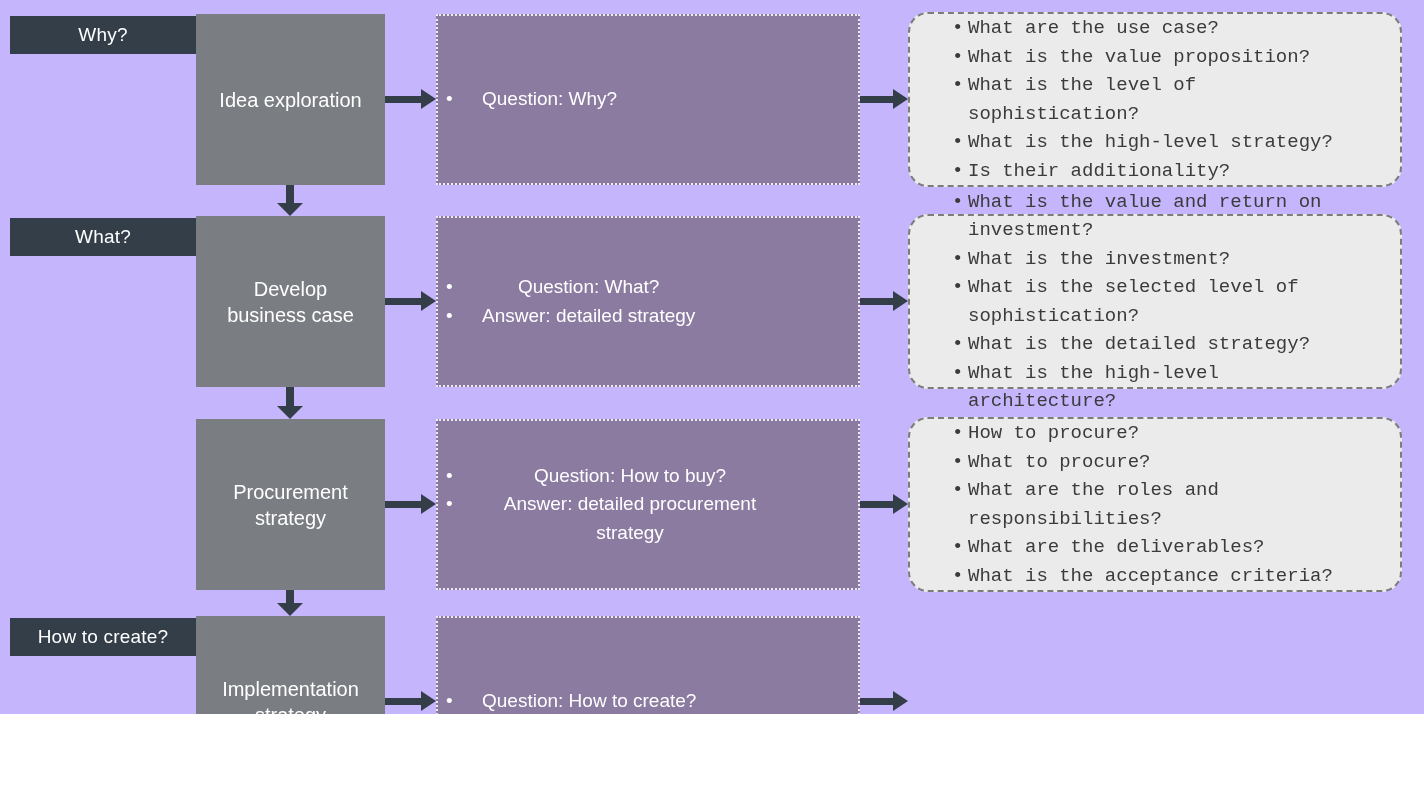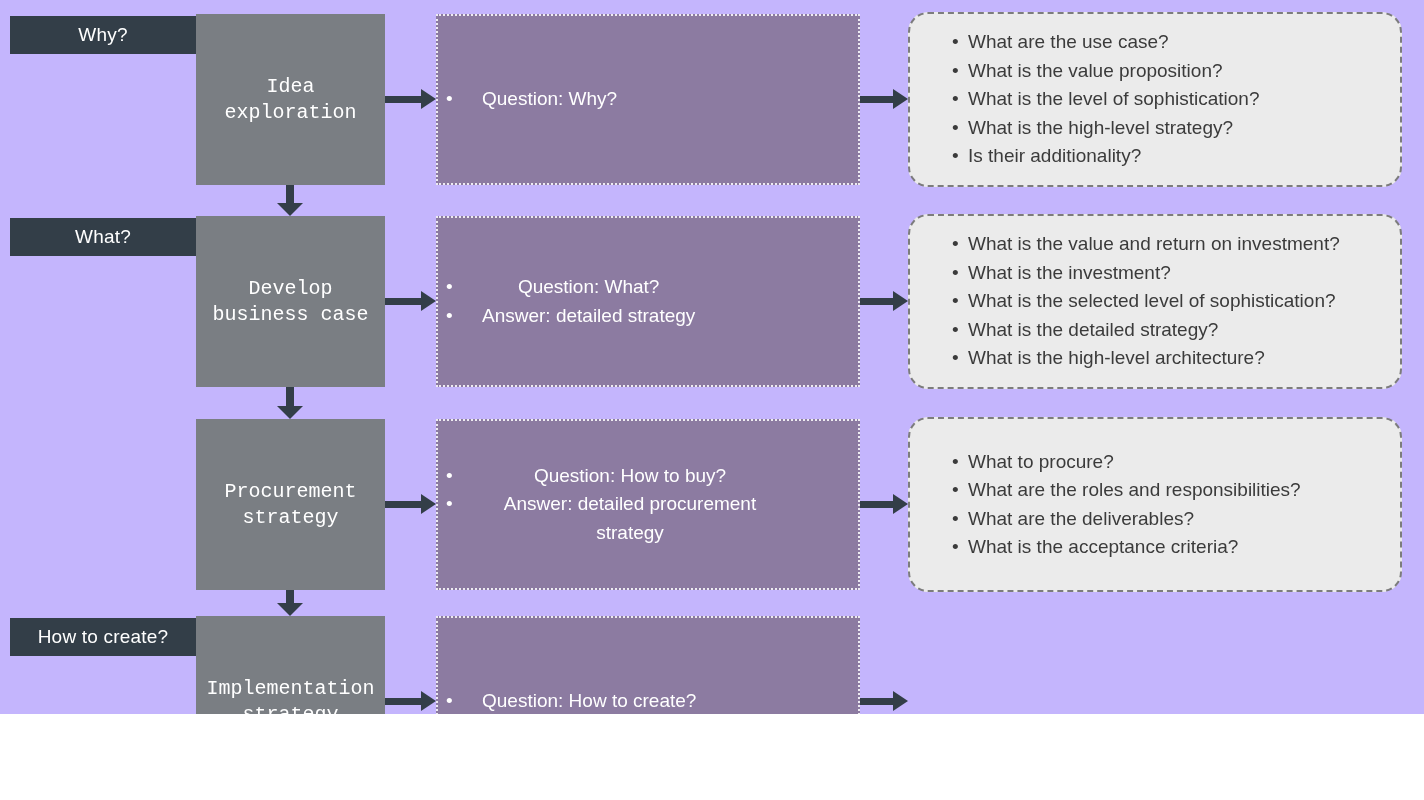--- a/index.html
+++ b/index.html
@@ -13,21 +13,21 @@
   }
   .row{position:absolute;left:0;width:1424px;height:171px;}
   .label-box{
     position:absolute;left:10px;top:2px;width:186px;height:38px;
     background:var(--dark,#333E48);color:#fff;display:flex;align-items:center;justify-content:center;
     font-size:19px;letter-spacing:.2px;
   }
   .stage-box{
     position:absolute;left:196px;top:0;width:189px;height:171px;box-sizing:border-box;
     background:var(--gray,#7A7E83);color:#fff;display:flex;align-items:center;justify-content:center;
-    text-align:center;font-size:20px;line-height:1.3;padding:0 12px;white-space:pre-line;font-family:Liberation Mono, monospace;
+    text-align:center;font-size:20px;line-height:1.3;padding:0 12px;white-space:pre-line;
   }
   .harrow{position:absolute;top:82px;height:7px;background:var(--dark,#333E48);}
   .harrow::after{
     content:"";position:absolute;right:-15px;top:-7px;width:0;height:0;
     border-left:15px solid var(--dark,#333E48);
     border-top:10px solid transparent;border-bottom:10px solid transparent;
   }
   .harrow.a1{left:385px;width:36px;}
   .harrow.a2{left:860px;width:33px;}
   .purple-box{
@@ -38,21 +38,21 @@
   .purple-box ul{list-style:none;margin:0;padding:0 80px 0 8px;}
   .purple-box li{
     position:relative;padding-left:36px;color:#fff;font-size:19px;line-height:1.5;text-align:center;
   }
   .purple-box li::before{content:"\2022";position:absolute;left:0;}
   .right-box{
     position:absolute;left:908px;top:-2px;width:494px;height:175px;box-sizing:border-box;
     background:var(--light-fill,#EBEBEB);border:2px dashed var(--light-border,#7C7C7C);
     border-radius:20px;display:flex;align-items:center;color:var(--text-dark,#3B3B3B);
   }
-  .right-box ul{list-style:none;margin:0;padding:0 48px 0 42px;}
+  .right-box ul{list-style:none;margin:0;padding:0 48px 0 42px;font-family:Liberation Mono, monospace;}
   .right-box li{position:relative;padding-left:16px;font-size:19px;line-height:1.5;}
   .right-box li::before{content:"\2022";position:absolute;left:0;}
   .varrow{position:absolute;left:277px;width:26px;}
   .varrow::before{
     content:"";position:absolute;left:9px;top:0;width:8px;height:calc(100% - 13px);
     background:var(--dark,#333E48);
   }
   .varrow::after{
     content:"";position:absolute;left:0;bottom:0;width:0;height:0;
     border-top:13px solid var(--dark,#333E48);
@@ -128,20 +128,21 @@
     <div class="harrow a1"></div>
     <div class="purple-box">
       <ul>
         <li>Question: How to buy?</li>
         <li>Answer: detailed procurement strategy</li>
       </ul>
     </div>
     <div class="harrow a2"></div>
     <div class="right-box">
       <ul>
+        <li>How to procure?</li>
         <li>What to procure?</li>
         <li>What are the roles and responsibilities?</li>
         <li>What are the deliverables?</li>
         <li>What is the acceptance criteria?</li>
       </ul>
     </div>
   </section>
 
   <div class="varrow" style="top:590px;height:26px"></div>
 

